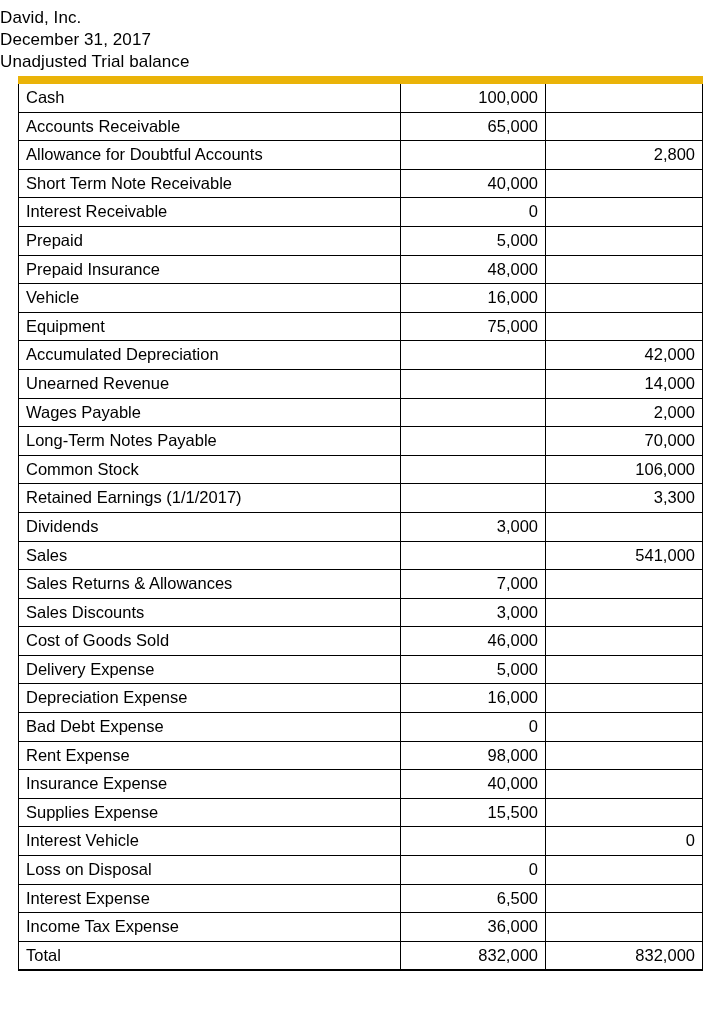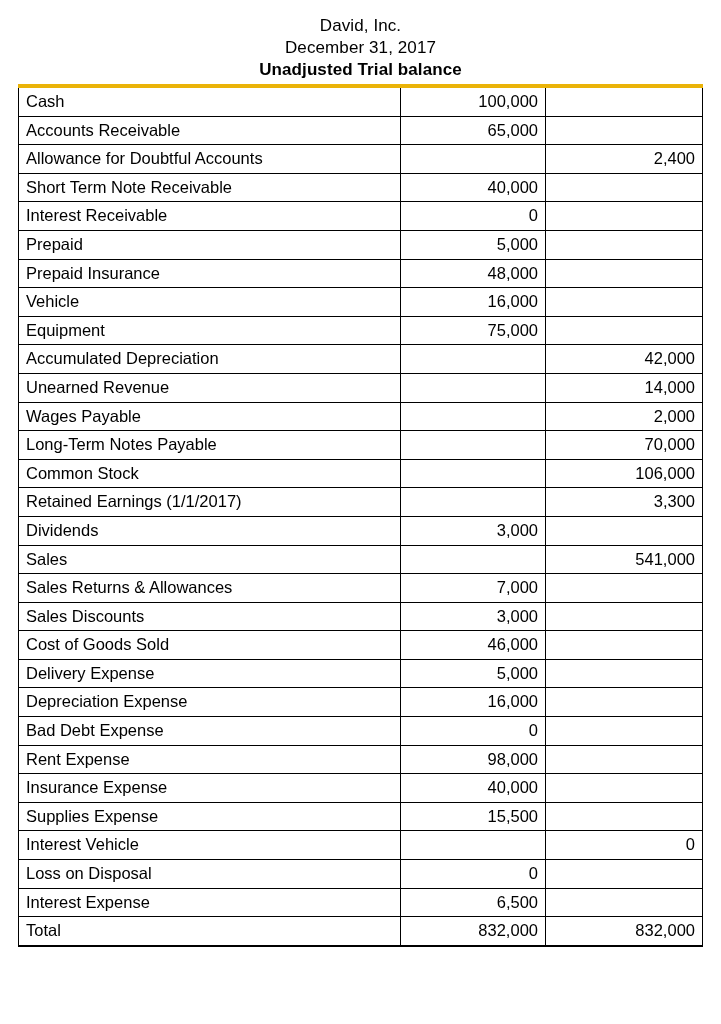--- a/index.html
+++ b/index.html
@@ -18,30 +18,29 @@
 
   .sheet {
     position: relative;
     width: 721px;
     height: 1024px;
     box-sizing: border-box;
   }
 
   
   .heading {
-    text-align: center;
-    padding-top: 15px;
+    padding-top: 7px;
   }
   .heading-line {
     font-size: 17px;
     line-height: 22px;
     letter-spacing: 0.1px;
   }
   .heading-line.bold {
-    font-weight: bold;
+    font-weight: normal;
   }
 
   
   .tb-wrap {
     margin: 3px 19px 0 18px;
   }
   table.trial-balance {
     width: 684px;
     border-collapse: collapse;
     table-layout: fixed;
@@ -65,21 +64,21 @@
     padding-left: 8px;
   }
   td.amount {
     text-align: right;
     padding-right: 8px;
   }
   tr.total-row td {
     border-bottom: 2px solid #000000;
   }
   tr:first-child td {
-    border-top: 4px solid #eab308;
+    border-top: 8px solid #eab308;
   }
 </style>
 </head>
 <body>
 
 <div class="sheet">
 
   <div class="heading">
     <div class="heading-line">David, Inc.</div>
     <div class="heading-line">December 31, 2017</div>
@@ -100,21 +99,21 @@
             <td class="amount"></td>
           </tr>
           <tr>
             <td class="account">Accounts Receivable</td>
             <td class="amount">65,000</td>
             <td class="amount"></td>
           </tr>
           <tr>
             <td class="account">Allowance for Doubtful Accounts</td>
             <td class="amount"></td>
-            <td class="amount">2,400</td>
+            <td class="amount">2,800</td>
           </tr>
           <tr>
             <td class="account">Short Term Note Receivable</td>
             <td class="amount">40,000</td>
             <td class="amount"></td>
           </tr>
           <tr>
             <td class="account">Interest Receivable</td>
             <td class="amount">0</td>
             <td class="amount"></td>
@@ -230,20 +229,25 @@
             <td class="amount">0</td>
           </tr>
           <tr>
             <td class="account">Loss on Disposal</td>
             <td class="amount">0</td>
             <td class="amount"></td>
           </tr>
           <tr>
             <td class="account">Interest Expense</td>
             <td class="amount">6,500</td>
+            <td class="amount"></td>
+          </tr>
+          <tr>
+            <td class="account">Income Tax Expense</td>
+            <td class="amount">36,000</td>
             <td class="amount"></td>
           </tr>
           <tr class="total-row">
             <td class="account">Total</td>
             <td class="amount">832,000</td>
             <td class="amount">832,000</td>
           </tr>
         </tbody>
     </table>
   </div>

